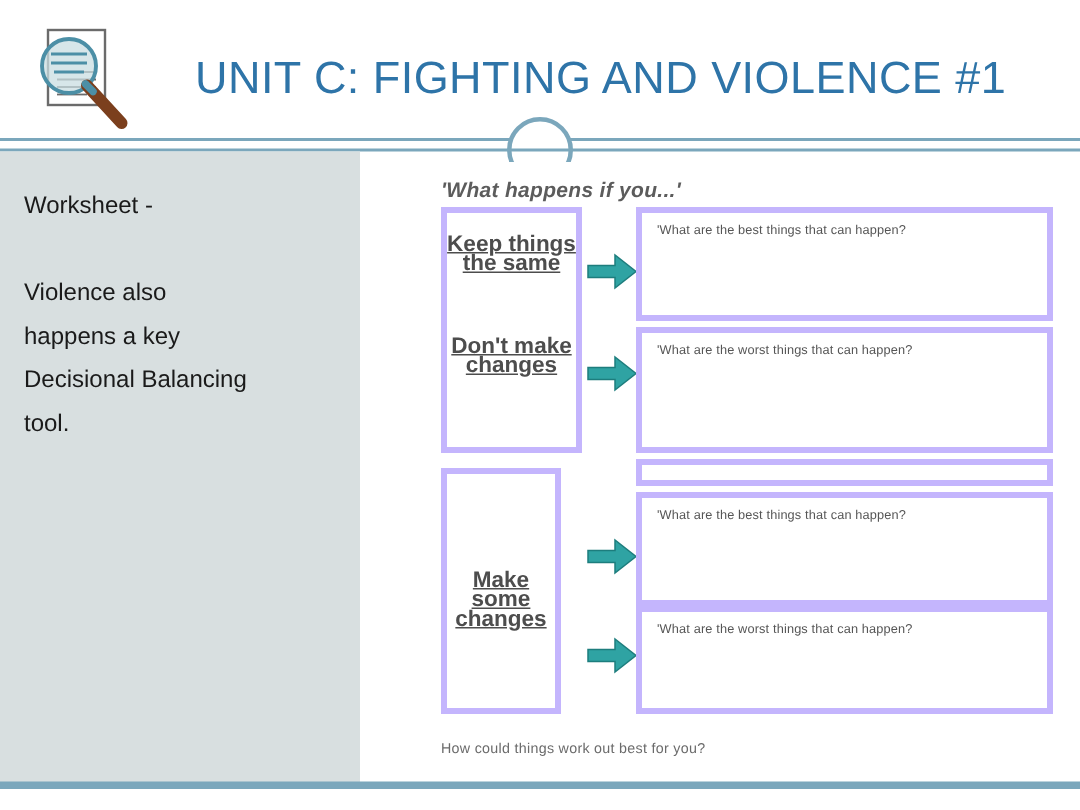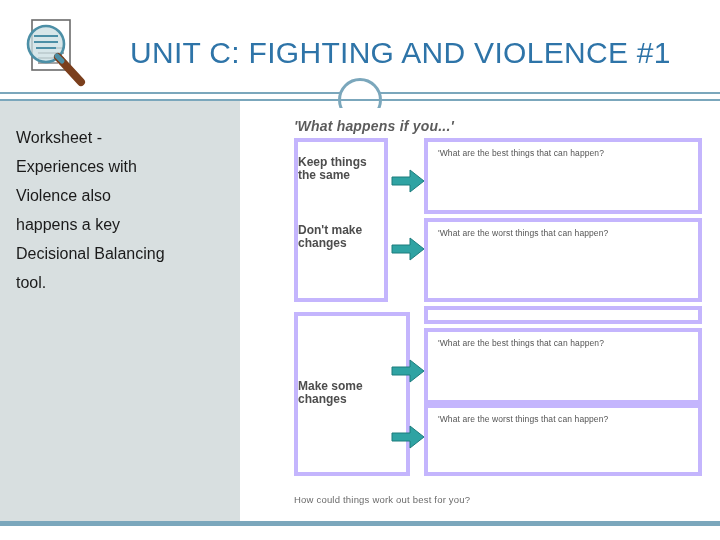--- a/index.html
+++ b/index.html
@@ -127,24 +127,26 @@
 
   .ws-box {
     position: absolute;
     border: 4px solid #c4b5fd;
     background: #ffffff;
     box-sizing: border-box;
   }
   .ws-label {
     position: absolute;
     width: 100%;
-    font-size: 12px;
+    text-align: center;
+    font-size: 15px;
     font-weight: bold;
     color: #4d4d4d;
     line-height: 13px;
+    text-decoration: underline;
   }
   .ws-qlabel {
     position: absolute;
     font-size: 8.5px;
     color: #555555;
     letter-spacing: 0.1px;
   }
 
   
   .arrow {
@@ -176,21 +178,21 @@
 
   <div class="header-title">UNIT C:  FIGHTING AND VIOLENCE #1</div>
 
   <div class="header-rule-top"></div>
   <div class="header-circle"></div>
   <div class="header-rule-bottom"></div>
 
   <div class="left-panel">
     <div class="left-text">
       <span>Worksheet -</span><br>
-      <span>Experiences with</span><br>
+      <br>
       <span>Violence also</span><br>
       <span>happens a key</span><br>
       <span>Decisional Balancing</span><br>
       <span>tool.</span>
     </div>
   </div>
 
   <div class="worksheet">
 
     <div class="ws-caption-top">'What happens if you...'</div>
@@ -221,21 +223,21 @@
     <div class="ws-box" style="left:138px; top:30px; width:278px; height:76px;">
       <div class="ws-qlabel" style="left:10px; top:6px;">'What are the best things that can happen?</div>
     </div>
 
     <div class="ws-box" style="left:138px; top:110px; width:278px; height:84px;">
       <div class="ws-qlabel" style="left:10px; top:6px;">'What are the worst things that can happen?</div>
     </div>
 
     <div class="ws-box" style="left:138px; top:198px; width:278px; height:18px;"></div>
 
-    <div class="ws-box" style="left:8px; top:204px; width:116px; height:164px;">
+    <div class="ws-box" style="left:8px; top:204px; width:80px; height:164px;">
       <div class="ws-label" style="top:64px;">
         <span>Make some</span><br>
         <span>changes</span>
       </div>
     </div>
 
     <div class="arrow" style="left:104px; top:250px;">
       <svg width="36" height="26" viewBox="0 0 36 26" xmlns="http://www.w3.org/2000/svg">
         <path d="M2 9 L20 9 L20 2 L34 13 L20 24 L20 17 L2 17 Z" fill="#2fa3a3" stroke="#1d7d7d" stroke-width="1"></path>
       </svg>

